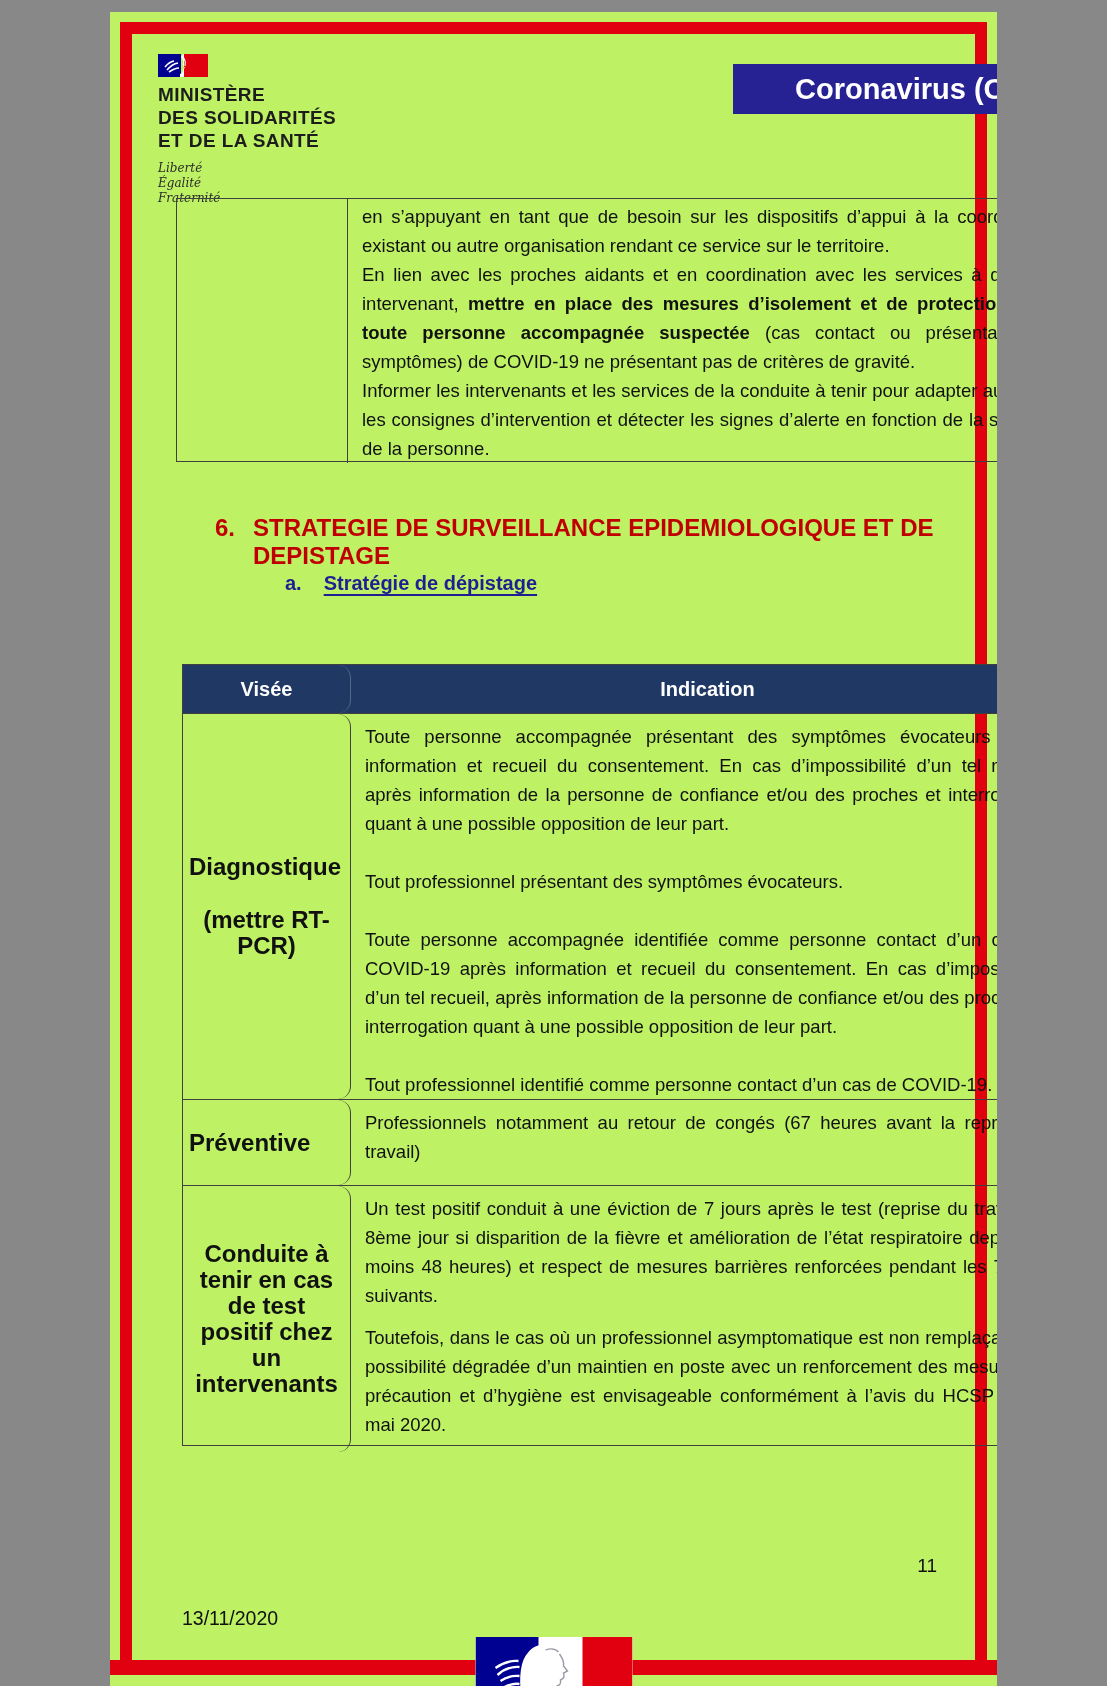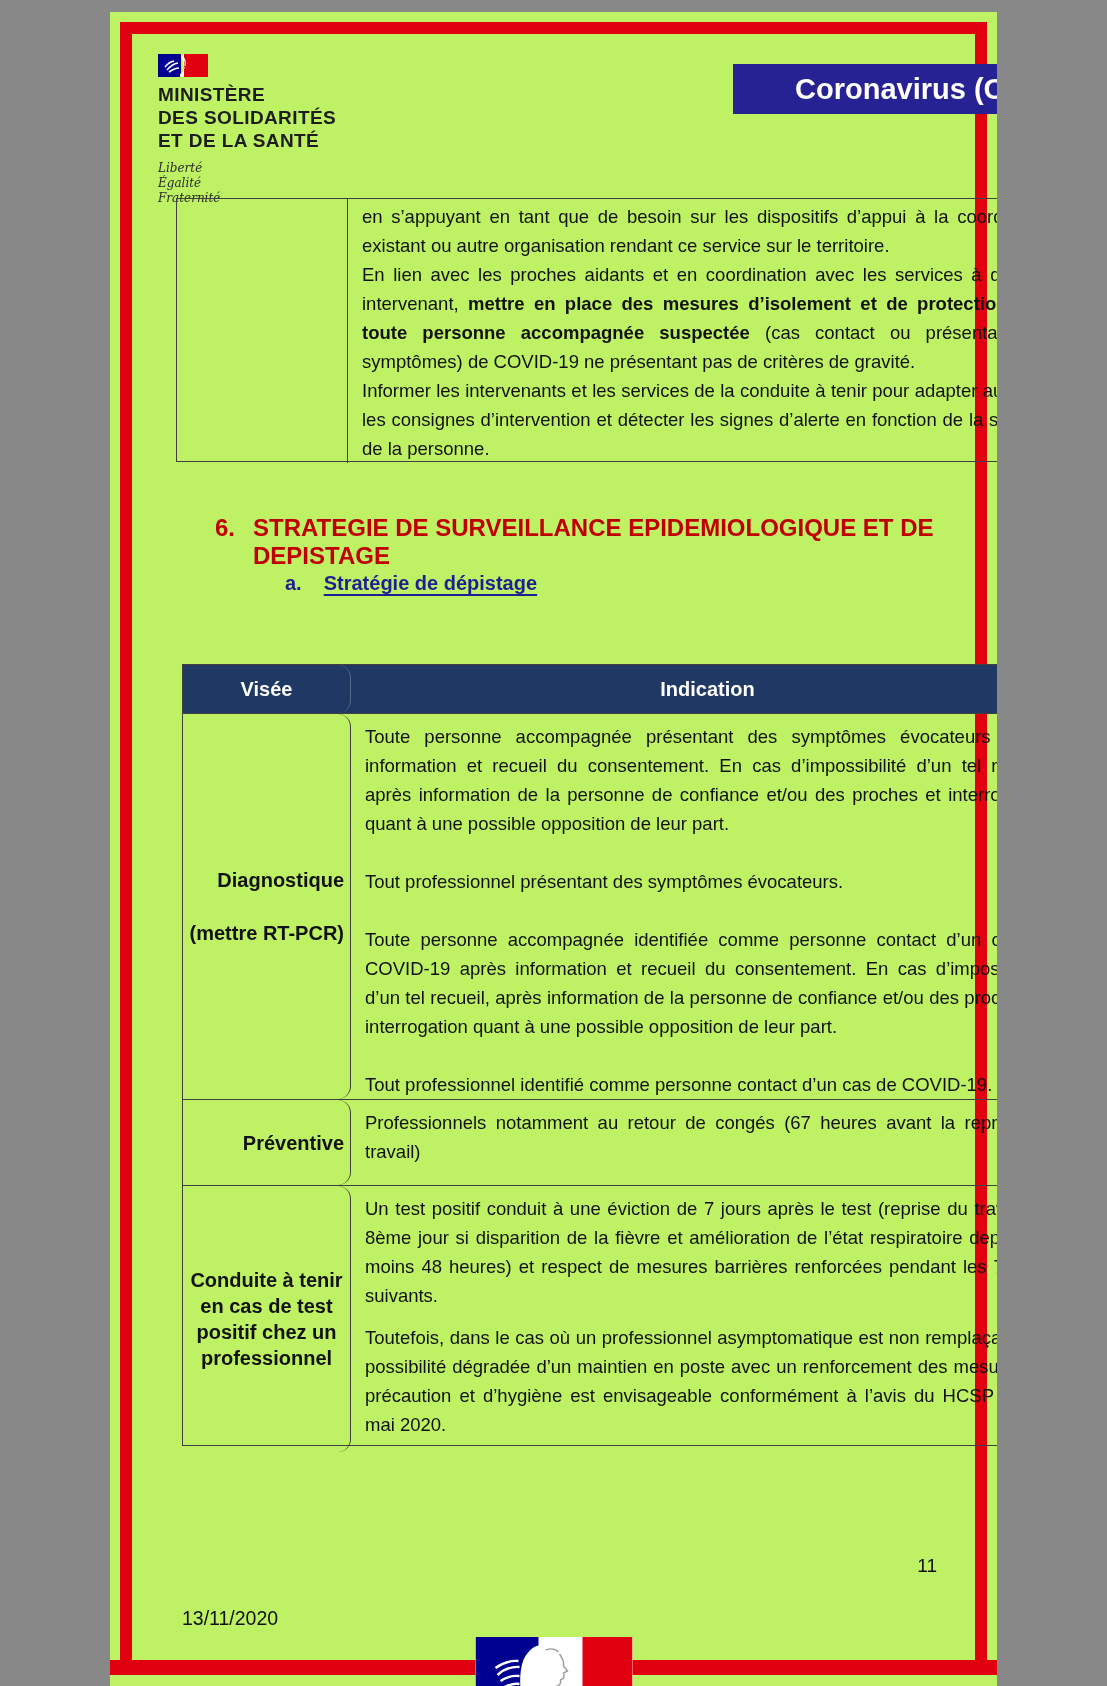--- a/index.html
+++ b/index.html
@@ -47,22 +47,22 @@
   .subsection-heading .ttl { text-decoration: underline; text-underline-offset: 4px; text-decoration-thickness: 2px; }
   
   .main-table { position: absolute; left: 72px; top: 652px; width: 883px; border: 1px solid #404040; }
   .t-row { display: grid; grid-template-columns: 168px 1fr; }
   .t-row + .t-row { border-top: 1px solid #404040; }
   .t-head { height: 48px; background: #1F3864; color: #fff; font-weight: 700; font-size: 20px; }
   .t-head > div { display: flex; align-items: center; justify-content: center; }
   .col-visee { border-right: 1px solid #404040; border-radius: 13px; }
   .t-head .col-visee { border-right-color: #55688a; }
   .visee-cell {
-    display: flex; flex-direction: column; justify-content: center; align-items: flex-end;
-    text-align: center; font-weight: 700; font-size: 20px; line-height: 26px; padding: 4px 6px;
+    display: flex; flex-direction: column; justify-content: center; align-items: flex-start;
+    text-align: center; font-weight: 700; font-size: 24px; line-height: 26px; padding: 4px 6px;
   }
   .visee-cell .v-line { display: block; }
   .visee-cell .v-gap { margin-top: 27px; }
   .ind-cell { padding: 8px 13px 0 14px; font-size: 18.5px; line-height: 29px; text-align: justify; }
   .ind-cell p { margin: 0 0 29px 0; }
   .ind-cell p:last-child { margin-bottom: 0; }
   .row-diag { height: 386px; }
   .row-prev { height: 86px; }
   .row-cond { height: 260px; }
   .row-cond .ind-cell p { margin-bottom: 13px; }
@@ -145,21 +145,21 @@
       <div class="col-visee visee-cell">
         <span class="v-line">Préventive</span>
       </div>
       <div class="ind-cell">
         <p>Professionnels notamment au retour de congés (67 heures avant la reprise du travail)</p>
       </div>
     </div>
 
     <div class="t-row row-cond">
       <div class="col-visee visee-cell">
-        <span class="v-line">Conduite à tenir en cas de test positif chez un professionnel</span>
+        <span class="v-line">Conduite à tenir en cas de test positif chez un intervenants</span>
       </div>
       <div class="ind-cell">
         <p>Un test positif conduit à une éviction de 7 jours après le test (reprise du travail au 8ème jour si disparition de la fièvre et amélioration de l’état respiratoire depuis au moins 48 heures) et respect de mesures barrières renforcées pendant les 7 jours suivants.</p>
         <p>Toutefois, dans le cas où un professionnel asymptomatique est non remplaçable, la possibilité dégradée d’un maintien en poste avec un renforcement des mesures de précaution et d’hygiène est envisageable conformément à l’avis du HCSP du 23 mai 2020.</p>
       </div>
     </div>
   </div>
 
   <div class="page-number">11</div>
   <div class="doc-date">13/11/2020</div>

